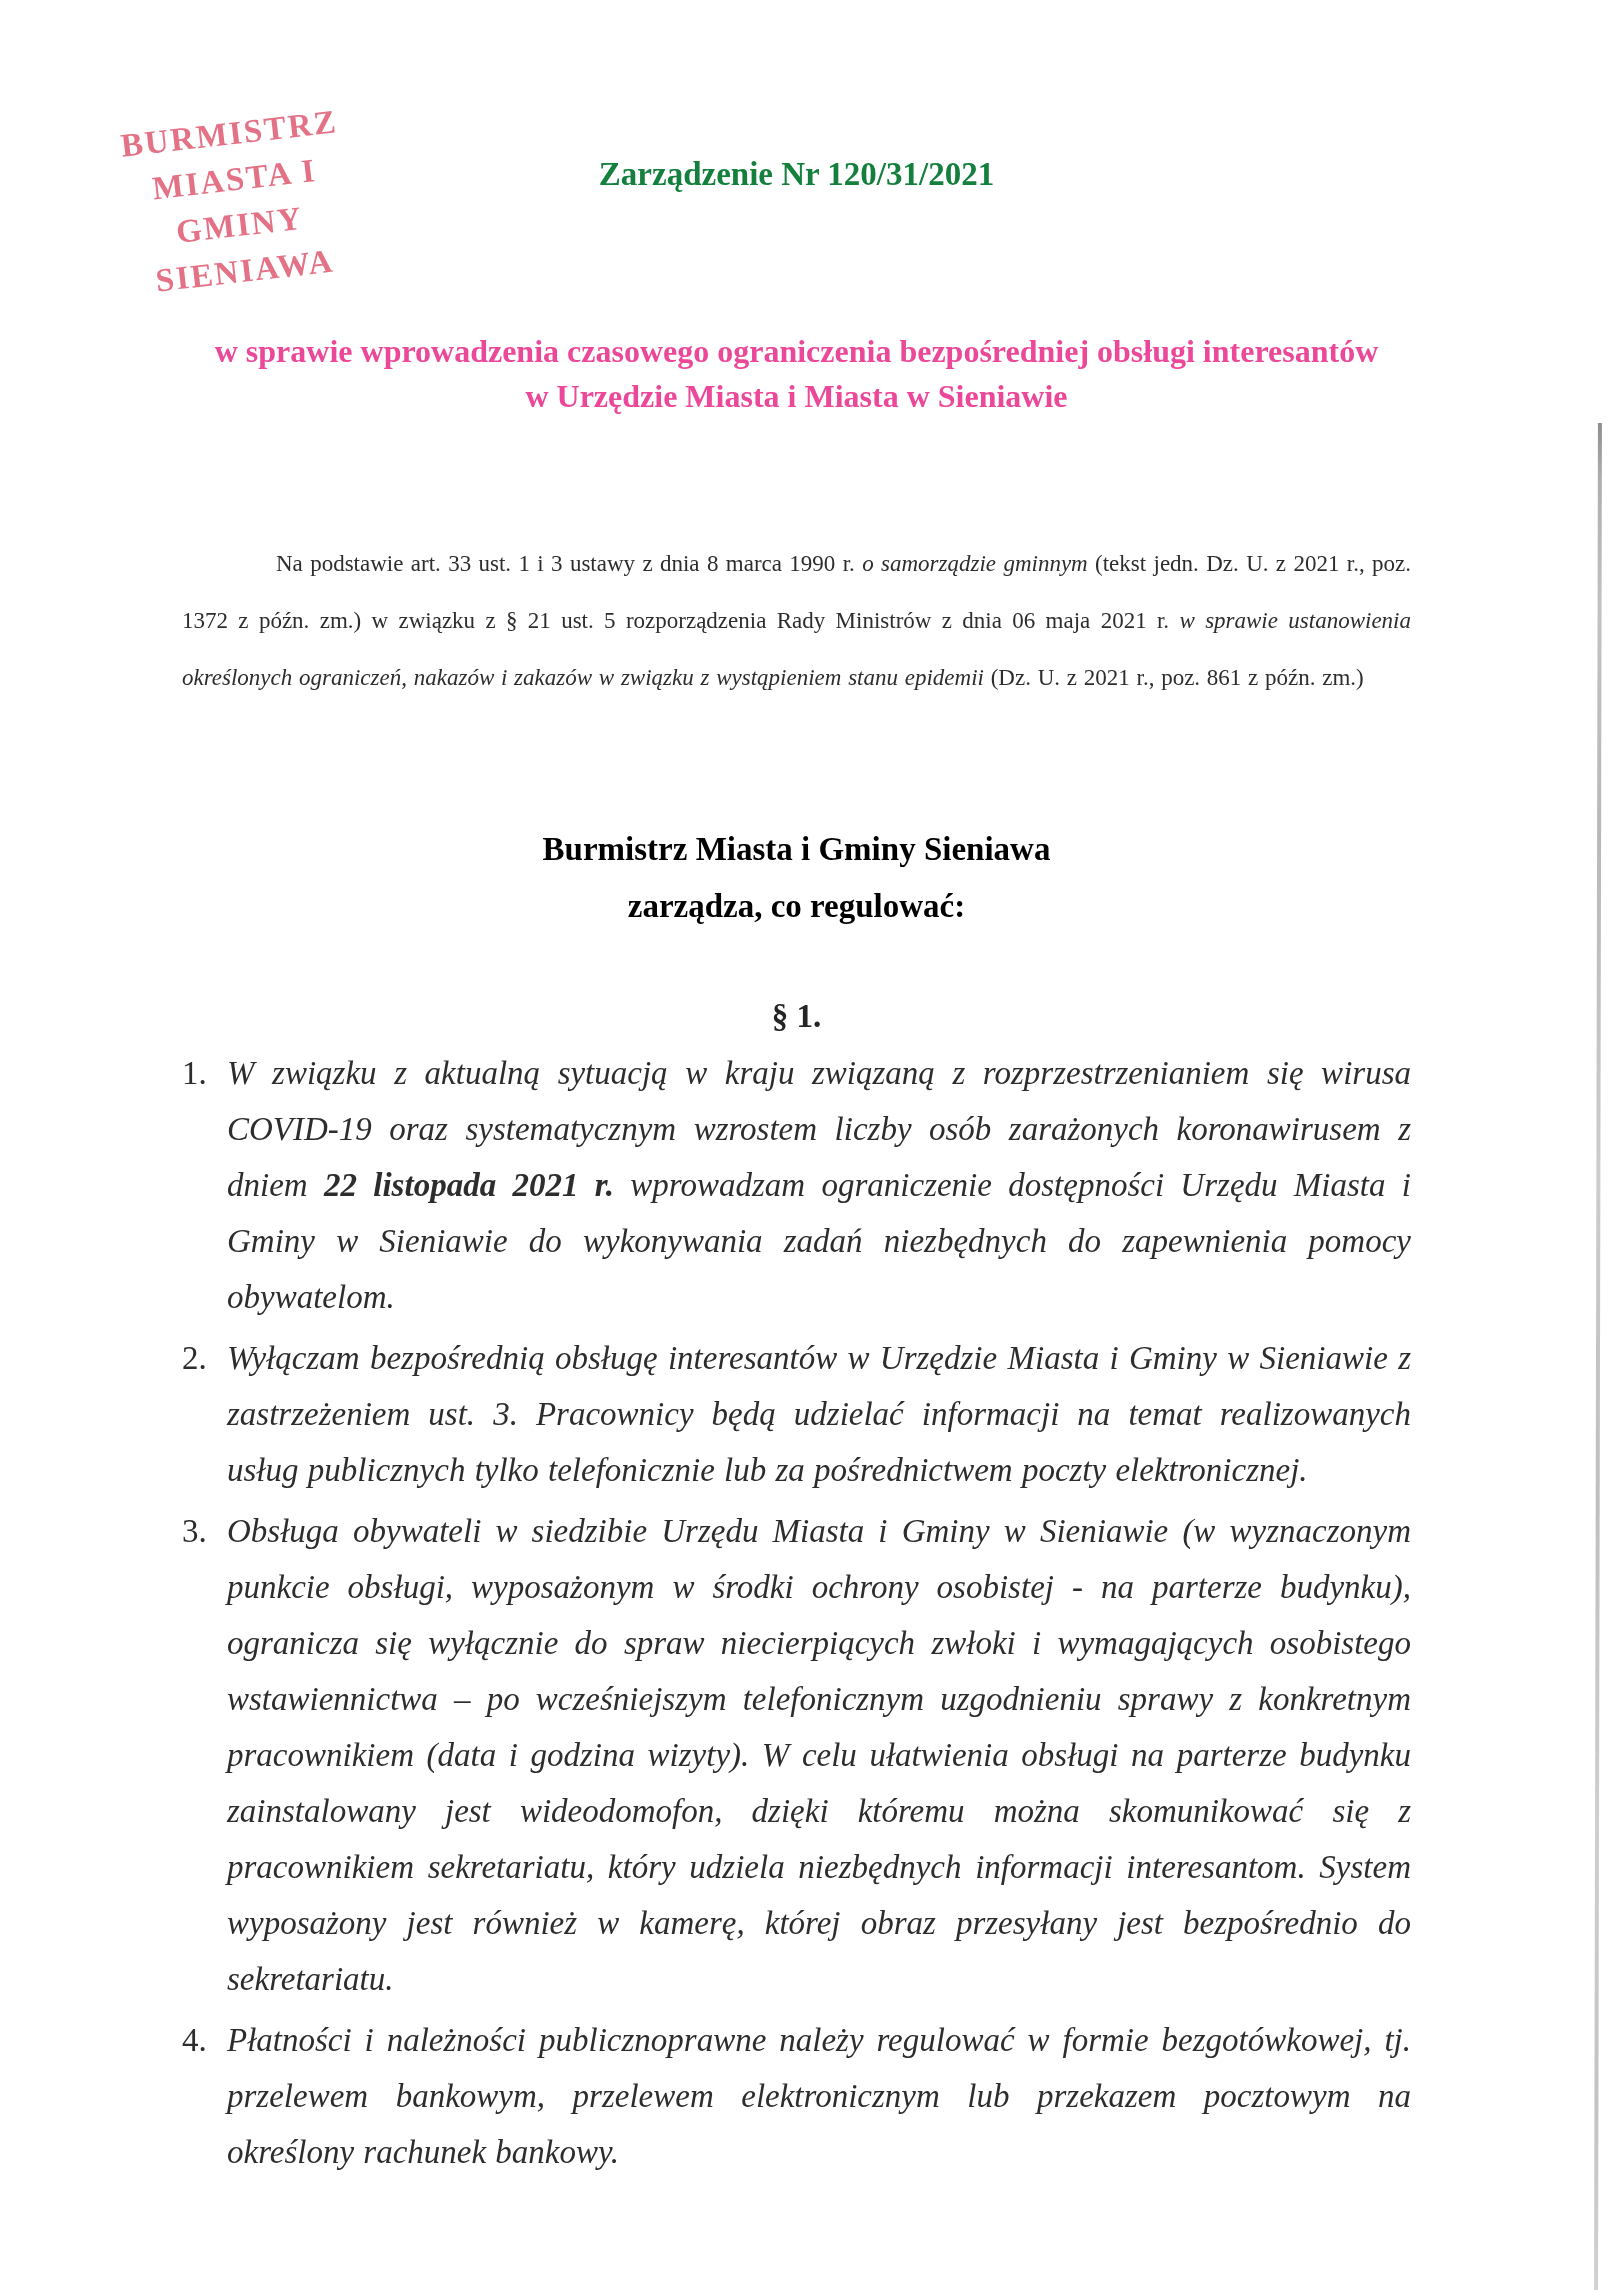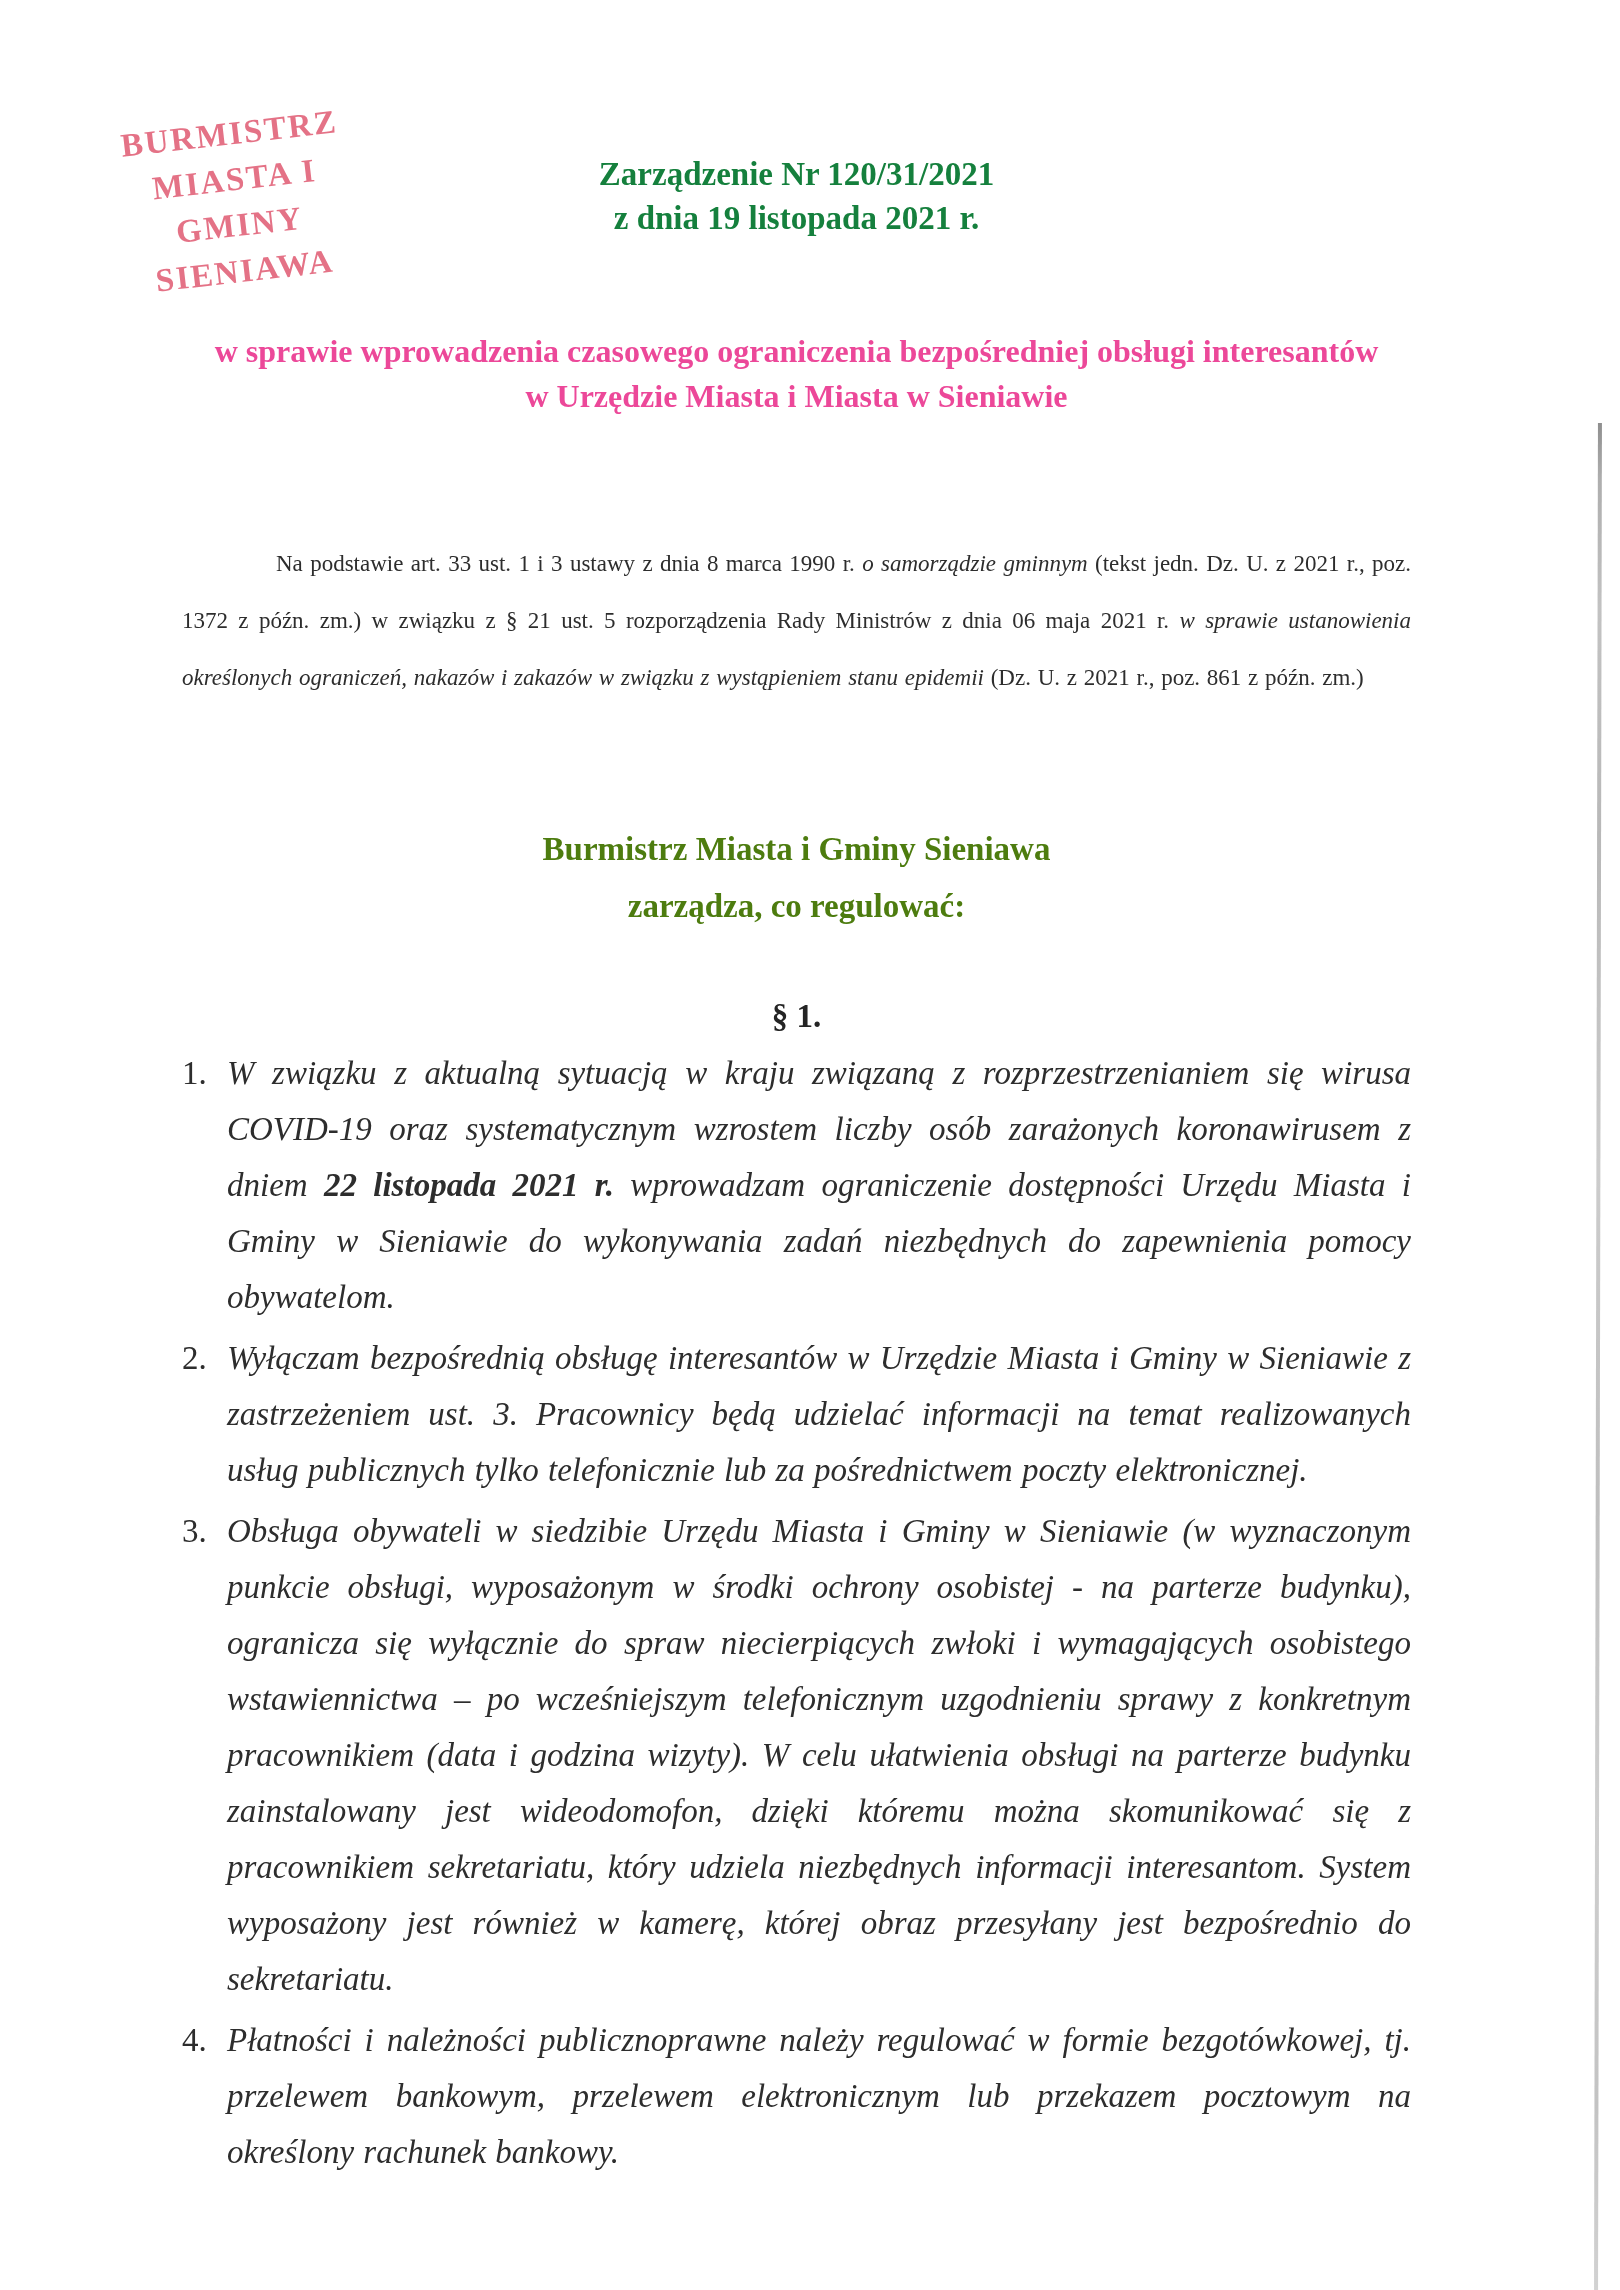--- a/index.html
+++ b/index.html
@@ -58,21 +58,21 @@
     line-height: 57px;
     text-align: justify;
     text-indent: 94px;
     word-spacing: 1px;
   }
   .decree-heading {
     top: 821px;
     font-size: 33px;
     line-height: 57px;
     font-weight: bold;
-    color: #4d7c0f;
+    color: #000000;
   }
   .section-heading {
     top: 988px;
     font-size: 33px;
     line-height: 57px;
     font-weight: bold;
     color: #242424;
   }
   .ord-list {
     top: 1045px;
@@ -116,21 +116,20 @@
 <div class="page">
 
   <div class="stamp" style="color: rgb(224, 90, 114);">
     <div>BURMISTRZ</div>
     <div>MIASTA I GMINY</div>
     <div>SIENIAWA</div>
   </div>
 
   <div class="col title-block center">
     <div>Zarządzenie Nr 120/31/2021</div>
-    <div>z dnia 19 listopada 2021 r.</div>
   </div>
 
   <div class="col subject-block center">
     <div>w sprawie wprowadzenia czasowego ograniczenia bezpośredniej obsługi interesantów</div>
     <div>w Urzędzie Miasta i Miasta w Sieniawie</div>
   </div>
 
   <div class="col legal"><span>Na podstawie art. 33 ust. 1 i 3 ustawy z dnia 8 marca 1990 r. </span><span class="seg-italic">o samorządzie gminnym</span><span> (tekst jedn. Dz. U. z 2021 r., poz. 1372 z późn. zm.) w związku z § 21 ust. 5 rozporządzenia Rady Ministrów z dnia 06 maja 2021 r. </span><span class="seg-italic">w sprawie ustanowienia określonych ograniczeń, nakazów i zakazów w związku z wystąpieniem stanu epidemii</span><span> (Dz. U. z 2021 r., poz. 861 z późn. zm.)</span></div>
 
   <div class="col decree-heading center">

